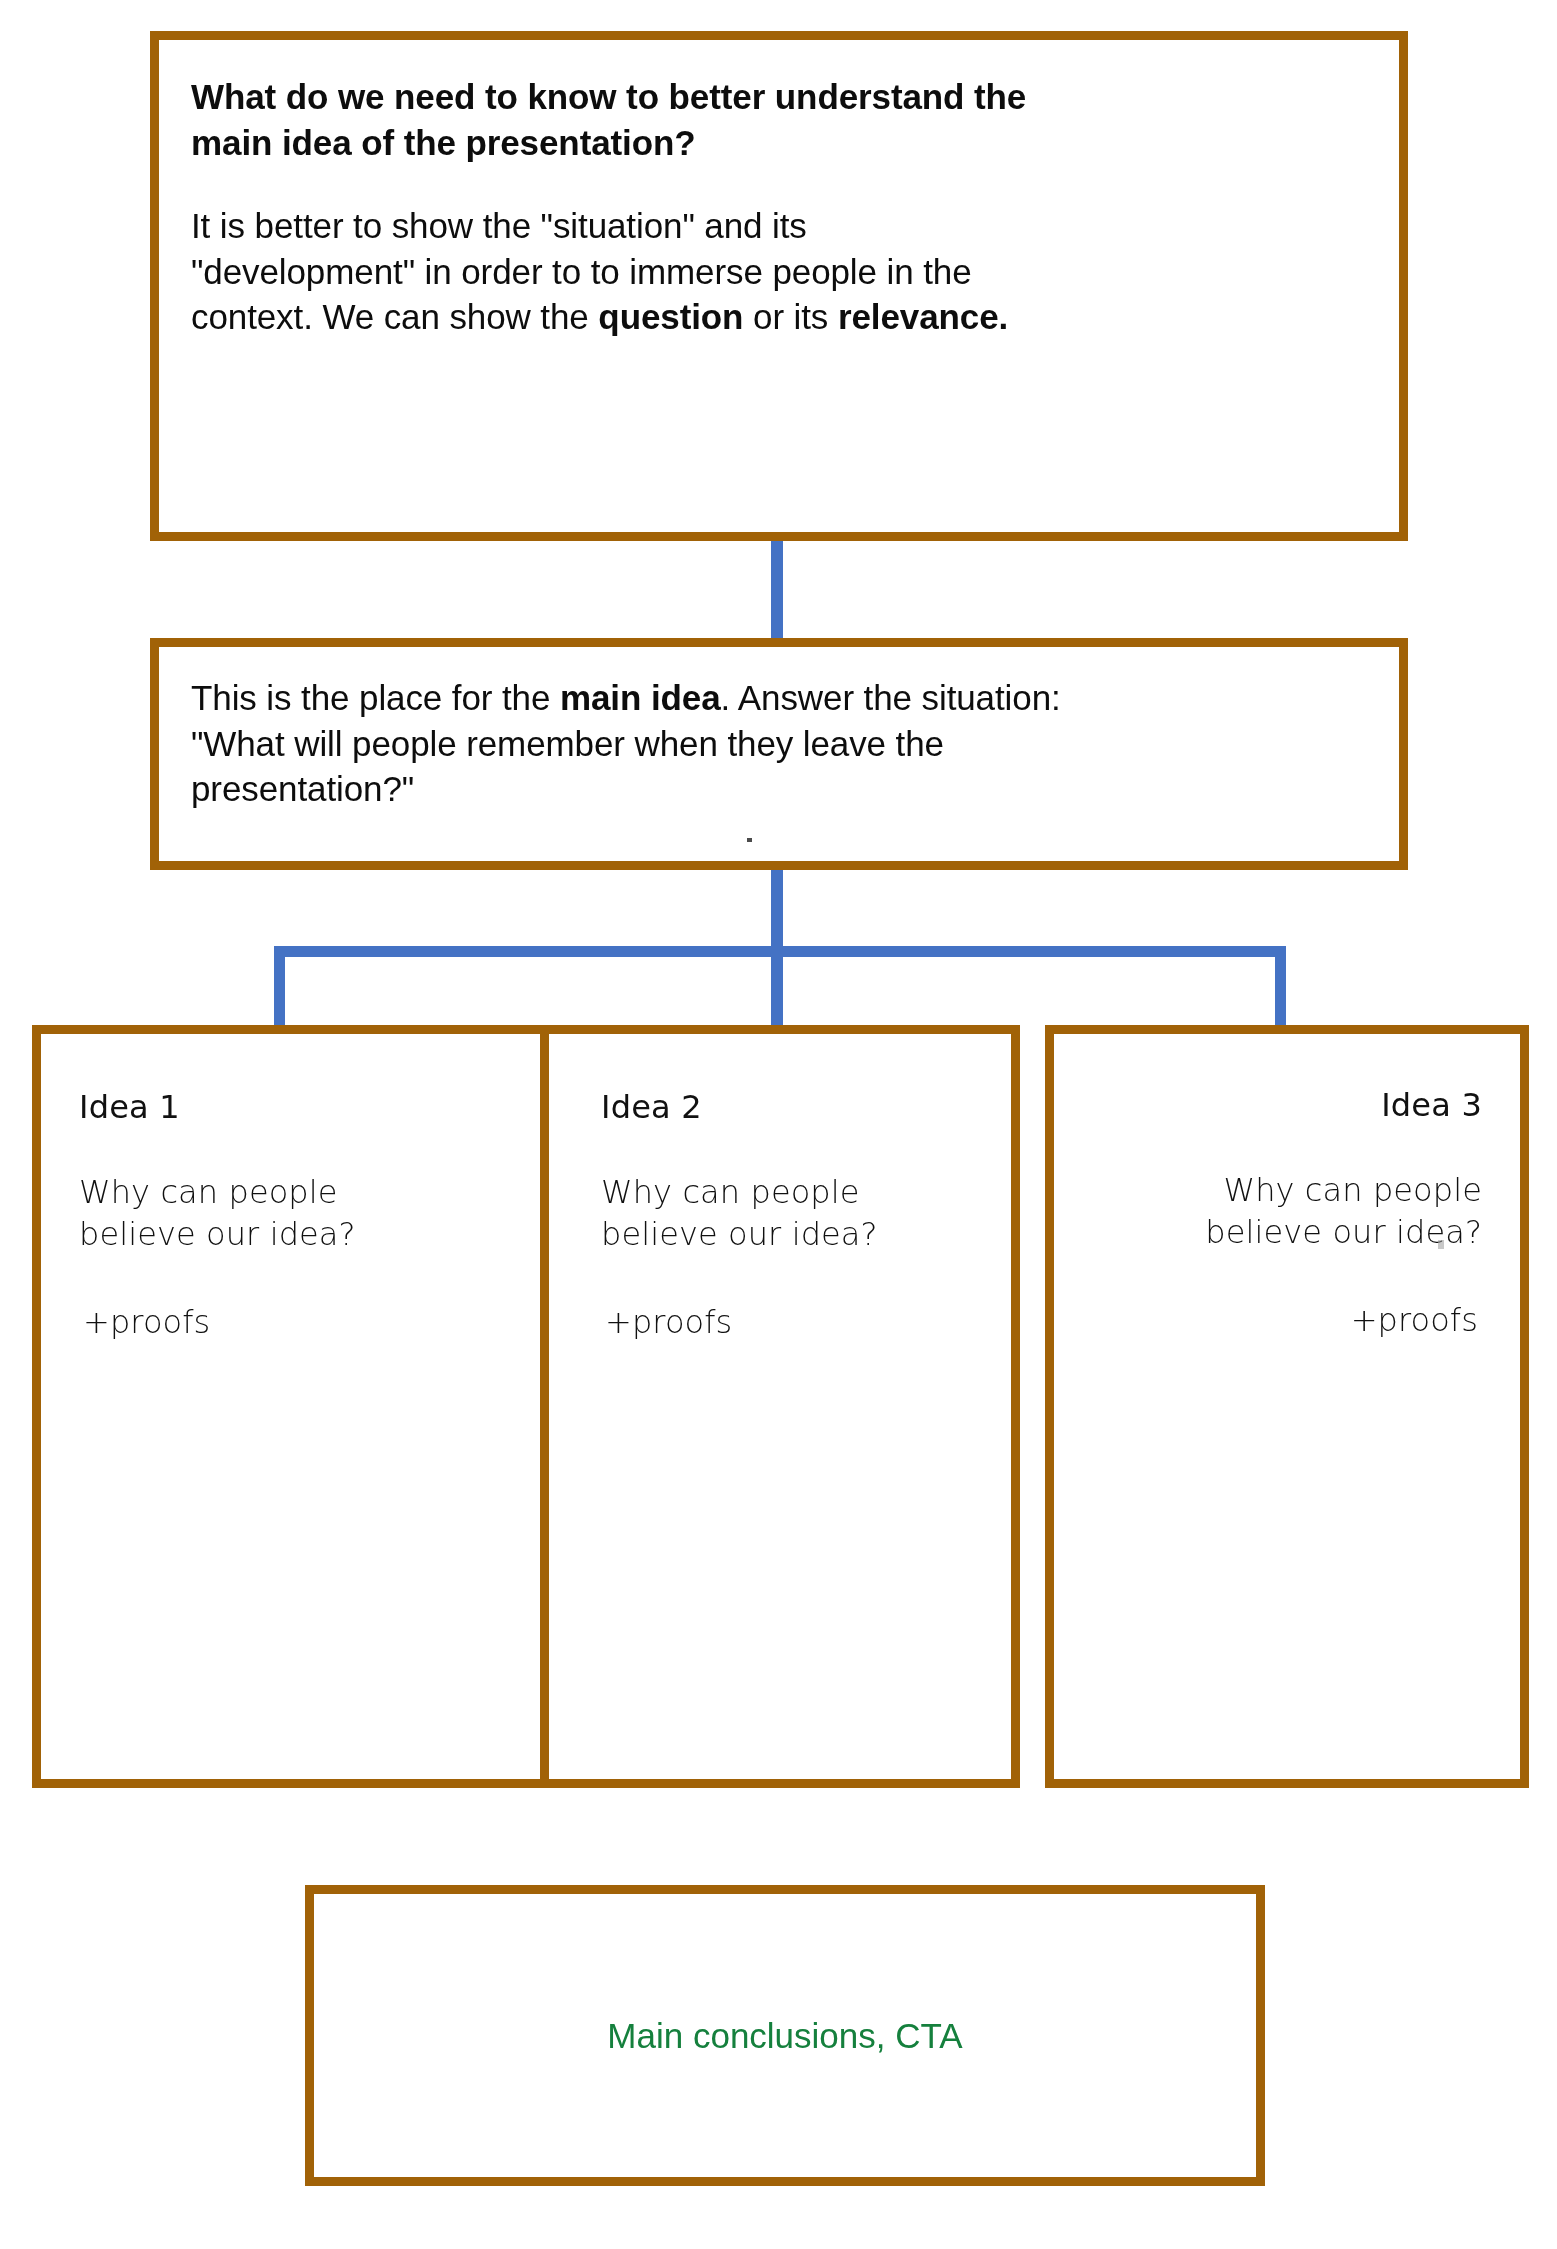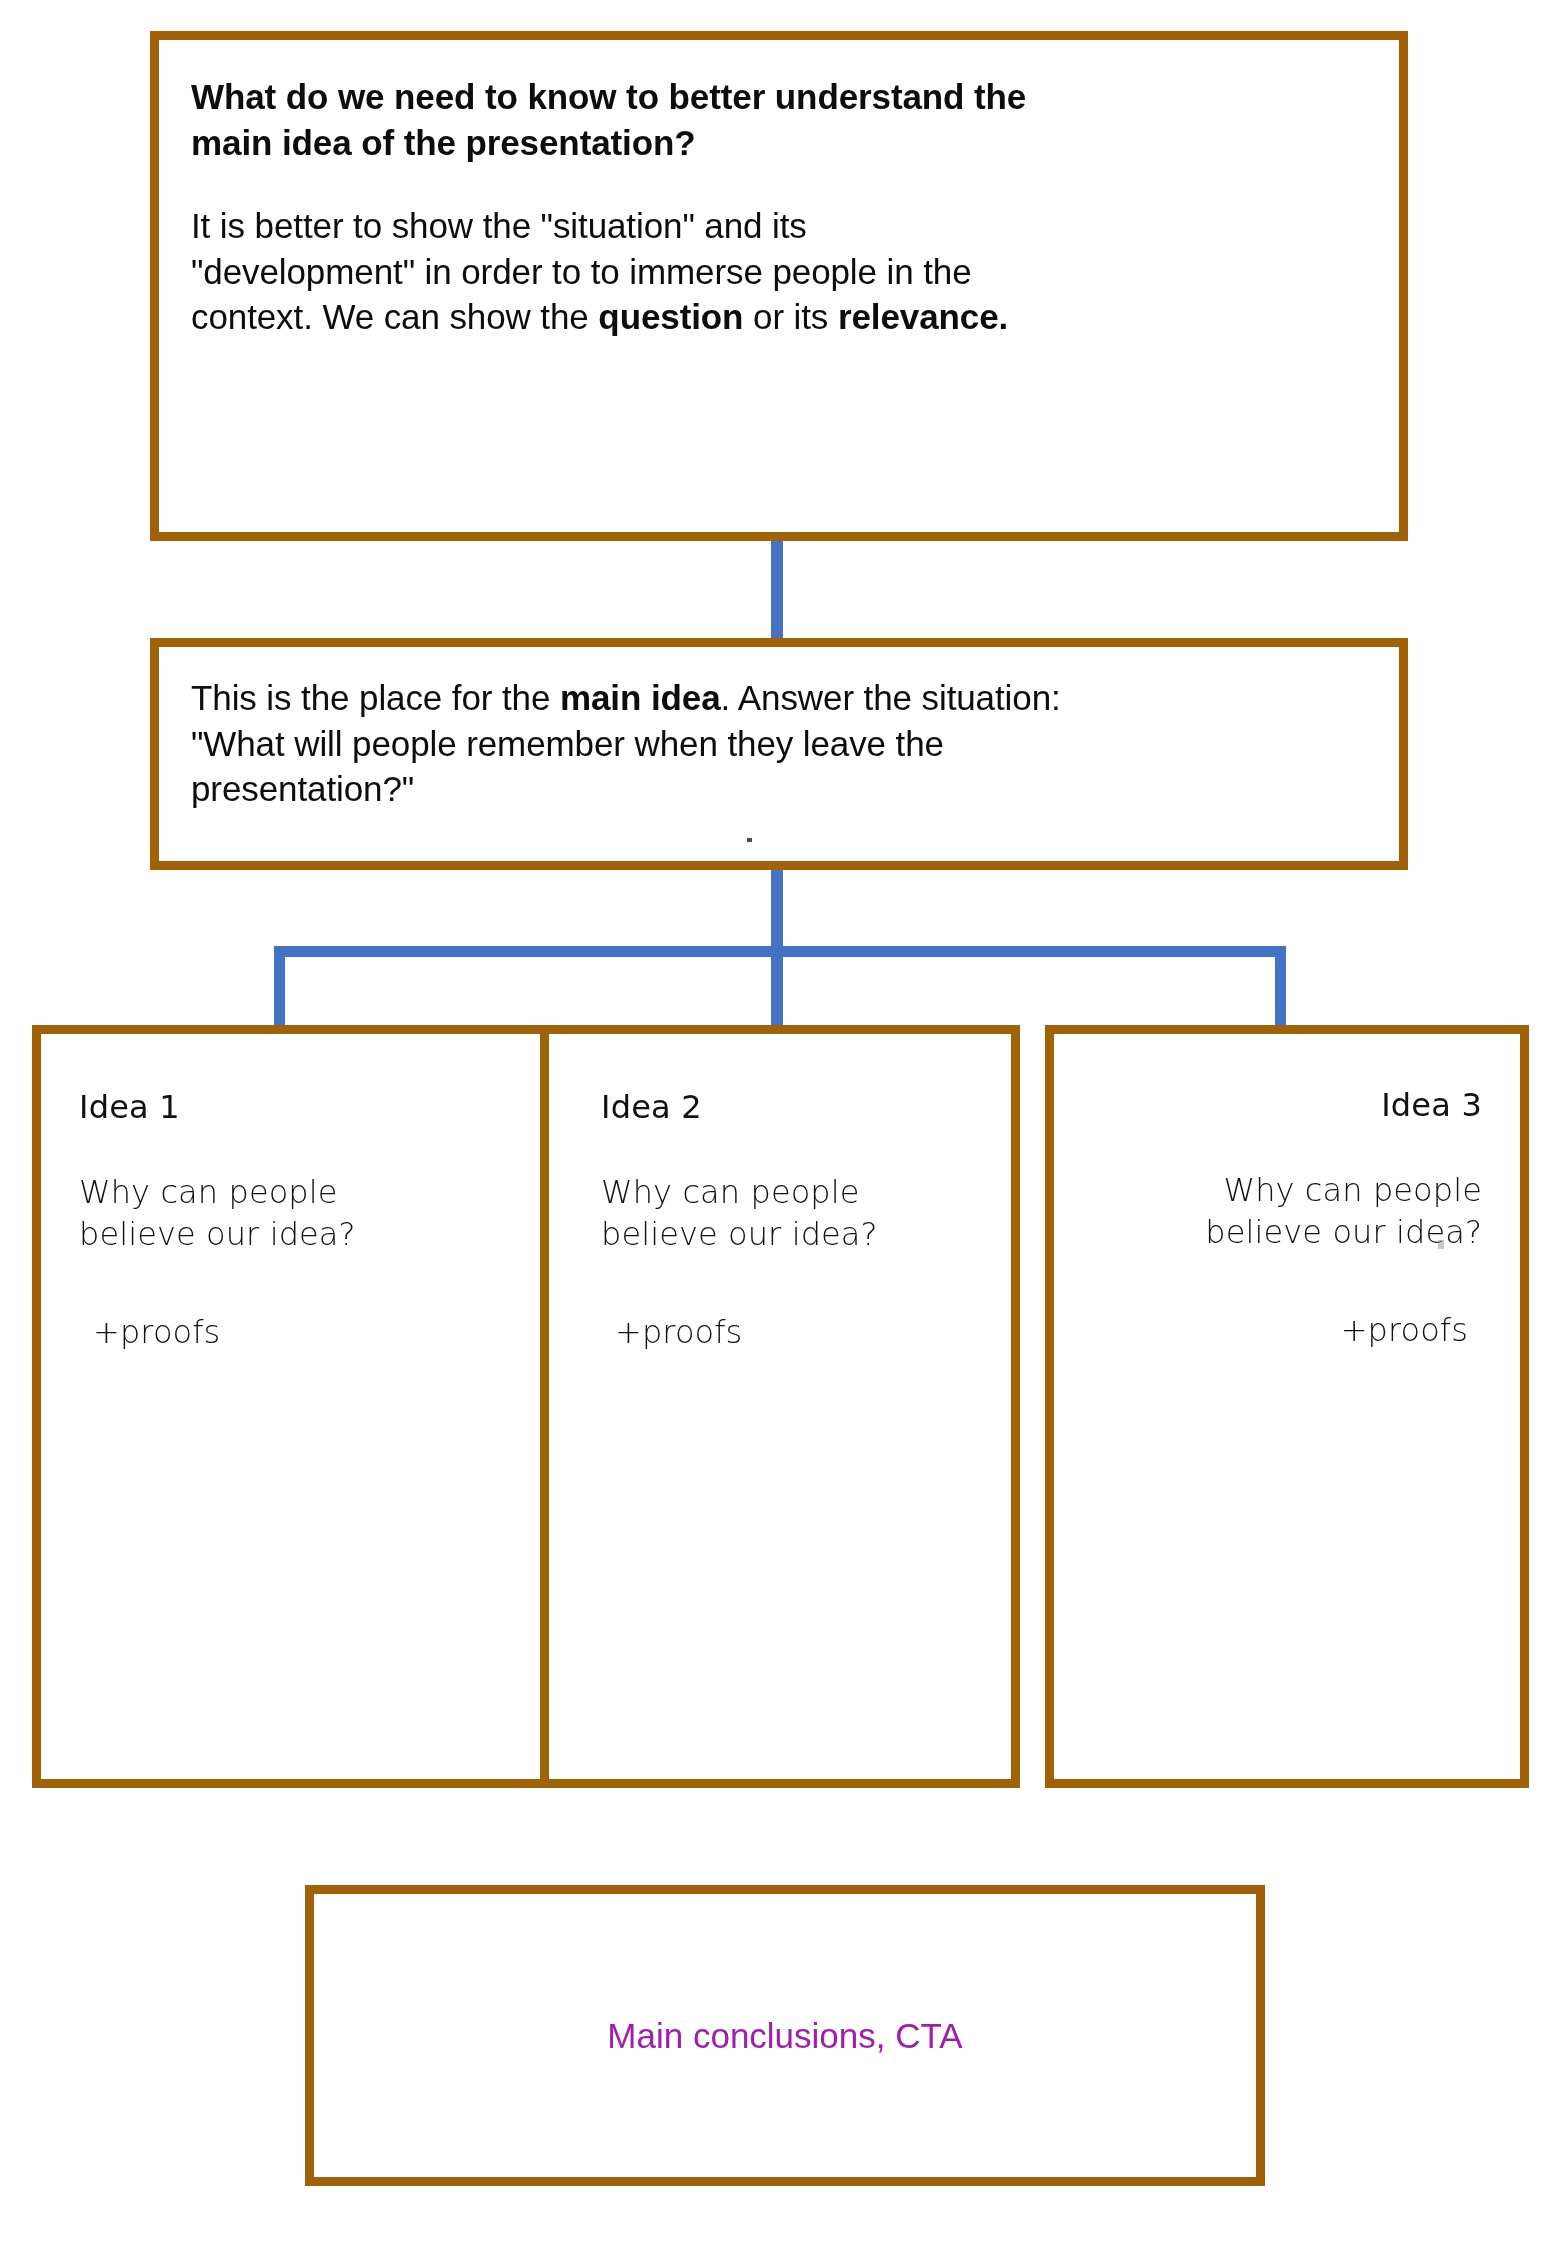--- a/index.html
+++ b/index.html
@@ -60,37 +60,37 @@
     font-size: 32px;
     line-height: 1.30;
     font-weight: 300;
     margin: 0;
     letter-spacing: 0.1px;
   }
   .idea .idea-proof {
     font-size: 32px;
     line-height: 1.30;
     font-weight: 300;
-    margin: 14px;
+    margin: 4px;
     letter-spacing: 0.1px;
   }
   .idea .sp-a { height: 46px; }
   .idea .sp-b { height: 42px; }
 
   
   .conclusion-inner {
     display: flex;
     align-items: center;
     justify-content: center;
   }
   .conclusion-text {
     font-family: "Liberation Sans", sans-serif;
     font-size: 35px;
     line-height: 1.3;
-    color: #a21caf;
+    color: #15803d;
     text-align: center;
   }
 
   
   .conn {
     position: absolute;
     background: #4472c4;
   }
 
   

